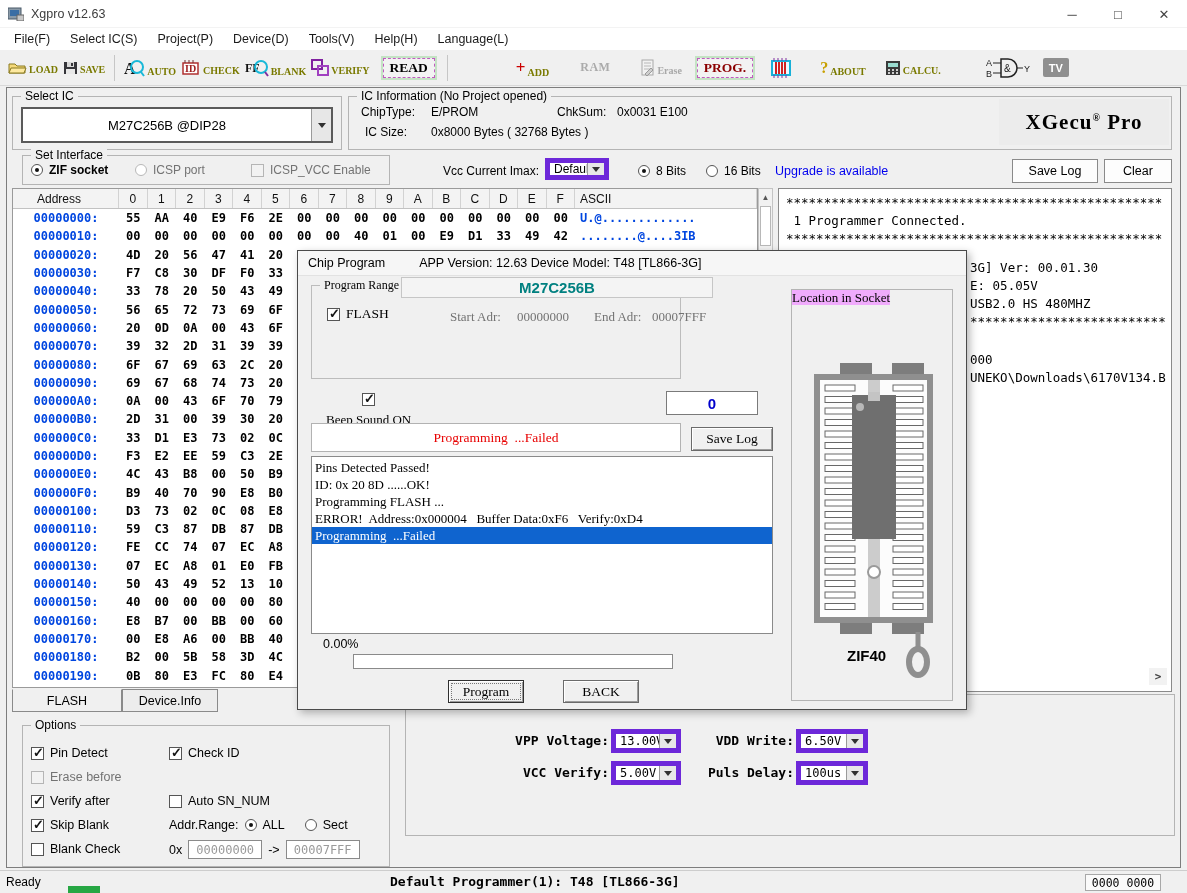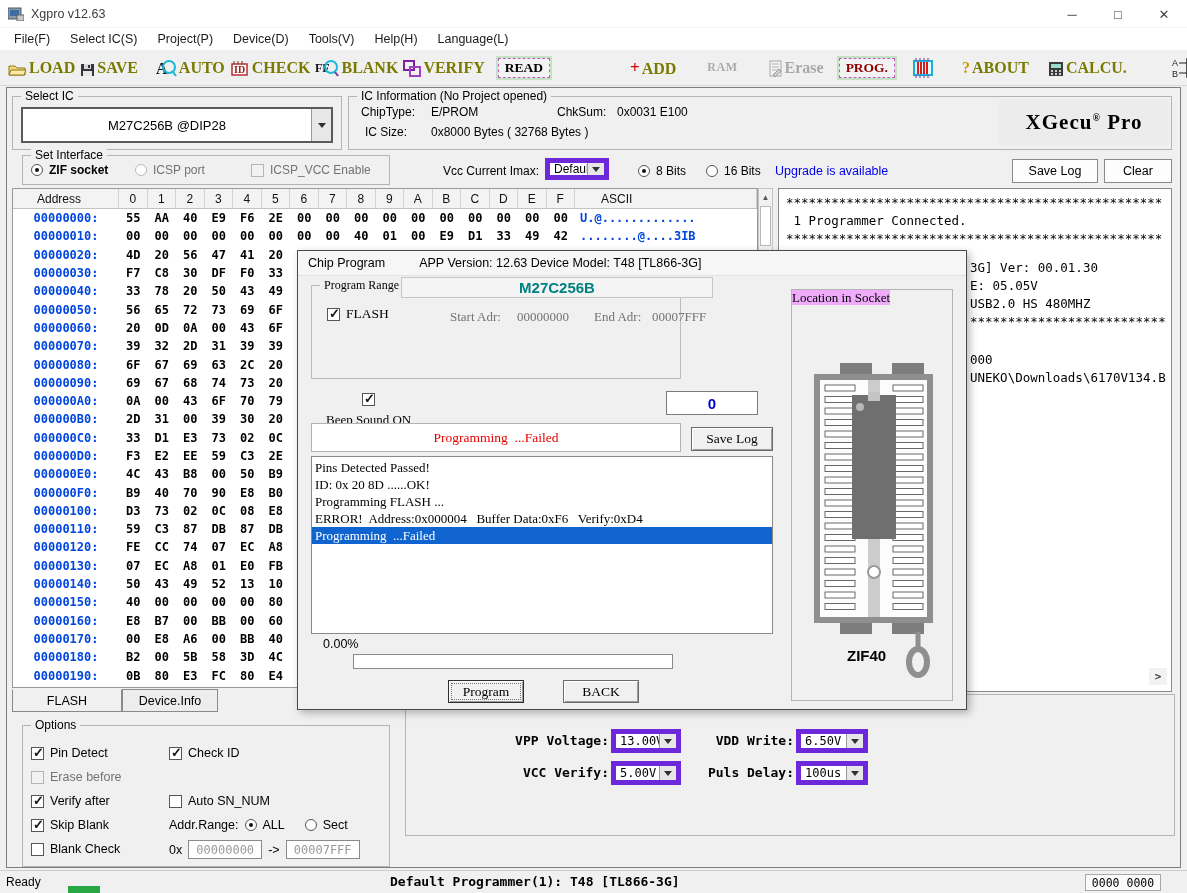--- a/index.html
+++ b/index.html
@@ -10,21 +10,21 @@
 
 .titlebar { position:absolute; left:0; top:0; width:100%; height:28px; background:#fff; display:flex; align-items:center; padding-left:8px; border-bottom:1px solid #f3f3f3;}
 .apptitle { color:#3c3c3c; margin-left:7px; font-size:12.5px; }
 .wincontrols { position:absolute; right:0; top:0; height:28px; display:flex; }
 .winbtn { width:46px; height:28px; display:flex; align-items:center; justify-content:center; color:#444; font-size:13px; }
 .menubar { position:absolute; top:28px; left:0; width:100%; height:22px; background:#fff; display:flex; align-items:center; padding-left:4px; }
 .menu-item { padding:0 10px; font-size:12.5px; color:#1a1a1a; }
 .toolbar { position:absolute; top:50px; left:0; width:100%; height:36px; background:#f0f0f0; border-bottom:1px solid #d9d9d9; display:flex; align-items:center; padding-left:8px; }
 .tbi { display:flex; align-items:flex-end; margin-right:5px; }
 .tbi .ic { display:flex; align-items:center; }
-.tblabel { font-family:"Liberation Serif",serif; font-size:16px; font-weight:bold; color:#7a7a00; margin-left:2px; }
+.tblabel { font-family:"Liberation Serif",serif; font-size:10px; font-weight:bold; color:#7a7a00; margin-left:2px; }
 .tblabel.gray { color:#a8a8a8; }
 .tbsep { width:1px; height:26px; background:#c6c6c6; margin:0 8px 0 4px; }
 .tbbox { padding:1px 6px; border:1px dashed #c05cc0; box-shadow:0 0 0 2px rgba(96,200,96,.30); font-family:"Liberation Serif",serif; font-weight:bold; font-size:13.5px; background:#f3f3f3; color:#000;text-align:right; }
 .tbbox.prog { color:#8b0000; margin-left:10px;}
 .plus { color:#cc0000; font-weight:bold; font-size:17px; font-family:"Liberation Serif",serif; }
 .ramtxt { color:#ababab; font-weight:bold; font-size:12px; font-family:"Liberation Serif",serif; letter-spacing:.5px;}
 .qmark { color:#c8a000; font-weight:bold; font-size:16px; font-family:"Liberation Serif",serif; }
 .tvbox { width:26px; height:19px; background:#8f8f8f; color:#fff; font-weight:bold; font-size:11px; display:flex; align-items:center; justify-content:center; border-radius:2px; margin-left:8px;}
 
 
@@ -48,21 +48,21 @@
 .btn { background:#fdfdfd; border:1px solid #8a8a8a; display:flex; align-items:center; justify-content:center; font-size:12.5px; }
 .btn3d { background:#f0f0f0; border:1px solid #6b6b6b; box-shadow:inset 1px 1px 0 #fff, inset -1px -1px 0 #9c9c9c; display:flex; align-items:center; justify-content:center; font-family:"Liberation Serif",serif; font-size:13.5px; }
 .sunkfield { background:#fff; border:1px solid #8a8a8a; display:flex; align-items:center; justify-content:center; font-family:"DejaVu Sans Mono",monospace; font-size:12px; color:#9a9a9a; }
 
 
 .hextable { position:absolute; left:12px; top:188px; width:746px; height:500px; background:#fff; border:1px solid #9a9a9a; overflow:hidden; }
 .hexhead { display:flex; height:20px; background:#f3f3f3; border-bottom:1px solid #c2c2c2; }
 .hexhead .hc { border-right:1px solid #d2d2d2; display:flex; align-items:center; justify-content:center; font-size:12px; color:#101010; }
 .hc.addr { width:106px; justify-content:flex-start; padding-left:24px; }
 .hc.b { width:28.5px; }
-.hc.ascii { flex:1; justify-content:flex-start; padding-left:5px;margin-left:21px; }
+.hc.ascii { flex:1; justify-content:flex-start; padding-left:5px; }
 .hexrow { display:flex; height:18.3px; align-items:center; font-family:"DejaVu Sans Mono",monospace; font-size:12px; font-weight:bold; }
 .hexrow .addr { width:106px; color:#0046e0; text-align:center; }
 .hexrow .byte { width:28.5px; text-align:center; color:#000; }
 .hexrow .ascii { flex:1; color:#0046e0; padding-left:5px; white-space:pre; overflow:hidden;}
 .vscroll { position:absolute; left:758px; top:188px; width:15px; height:500px; background:#f1f1f1; border:1px solid #c4c4c4; }
 .sarrow { position:absolute; left:0; width:13px; height:16px; display:flex; align-items:center; justify-content:center; font-size:8px; color:#555; background:#f1f1f1; }
 .sthumb { position:absolute; left:1px; top:17px; width:11px; height:40px; background:#fff; border:1px solid #b8b8b8; }
 .tab { position:absolute; height:23px; background:#f0f0f0; border:1px solid #8a8a8a; display:flex; align-items:center; justify-content:center; font-size:12.5px; }
 
 

